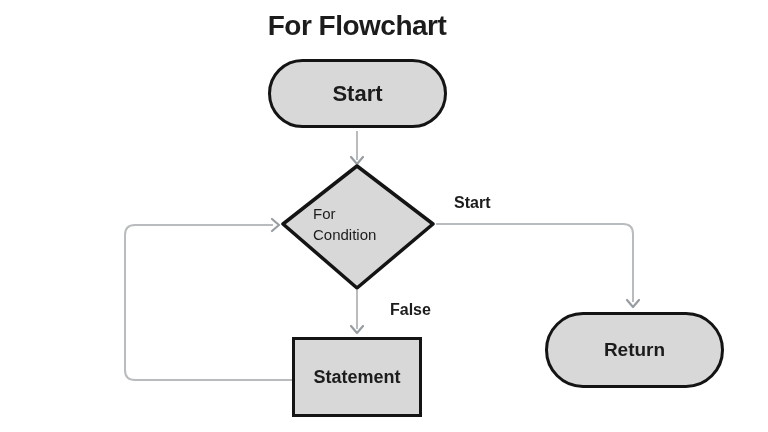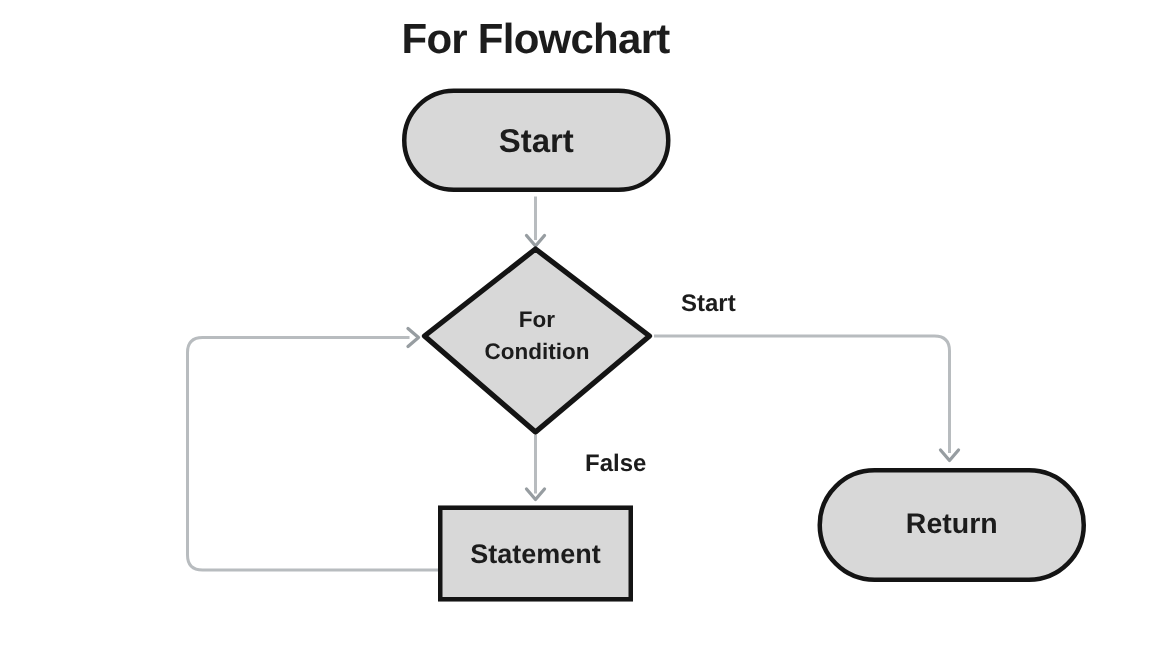--- a/index.html
+++ b/index.html
@@ -33,30 +33,29 @@
     border: 3px solid var(--node-border, #141414);
     display: flex;
     align-items: center;
     justify-content: center;
     color: var(--text, #1c1c1c);
     font-weight: 700;
   }
   .terminator { border-radius: 38px; }
   .node-start   { left: 268px; top: 59px;  width: 179px; height: 69px; font-size: 22px; }
   .node-return  { left: 545px; top: 312px; width: 179px; height: 76px; font-size: 19px; }
-  .node-statement { left: 292px; top: 337px; width: 130px; height: 64px; font-size: 18px; }
+  .node-statement { left: 292px; top: 337px; width: 130px; height: 80px; font-size: 18px; }
   .cond-label {
     position: absolute;
     left: 313px;
     top: 203px;
     width: 90px;
-    text-align: center;
     font-size: 15px;
     line-height: 21px;
-    font-weight: 700;
+    font-weight: 400;
     color: var(--text, #1c1c1c);
   }
   .edge-label {
     position: absolute;
     font-size: 16px;
     font-weight: 700;
     color: var(--text, #1c1c1c);
     white-space: nowrap;
   }
   .label-true  { left: 454px; top: 194px; }

